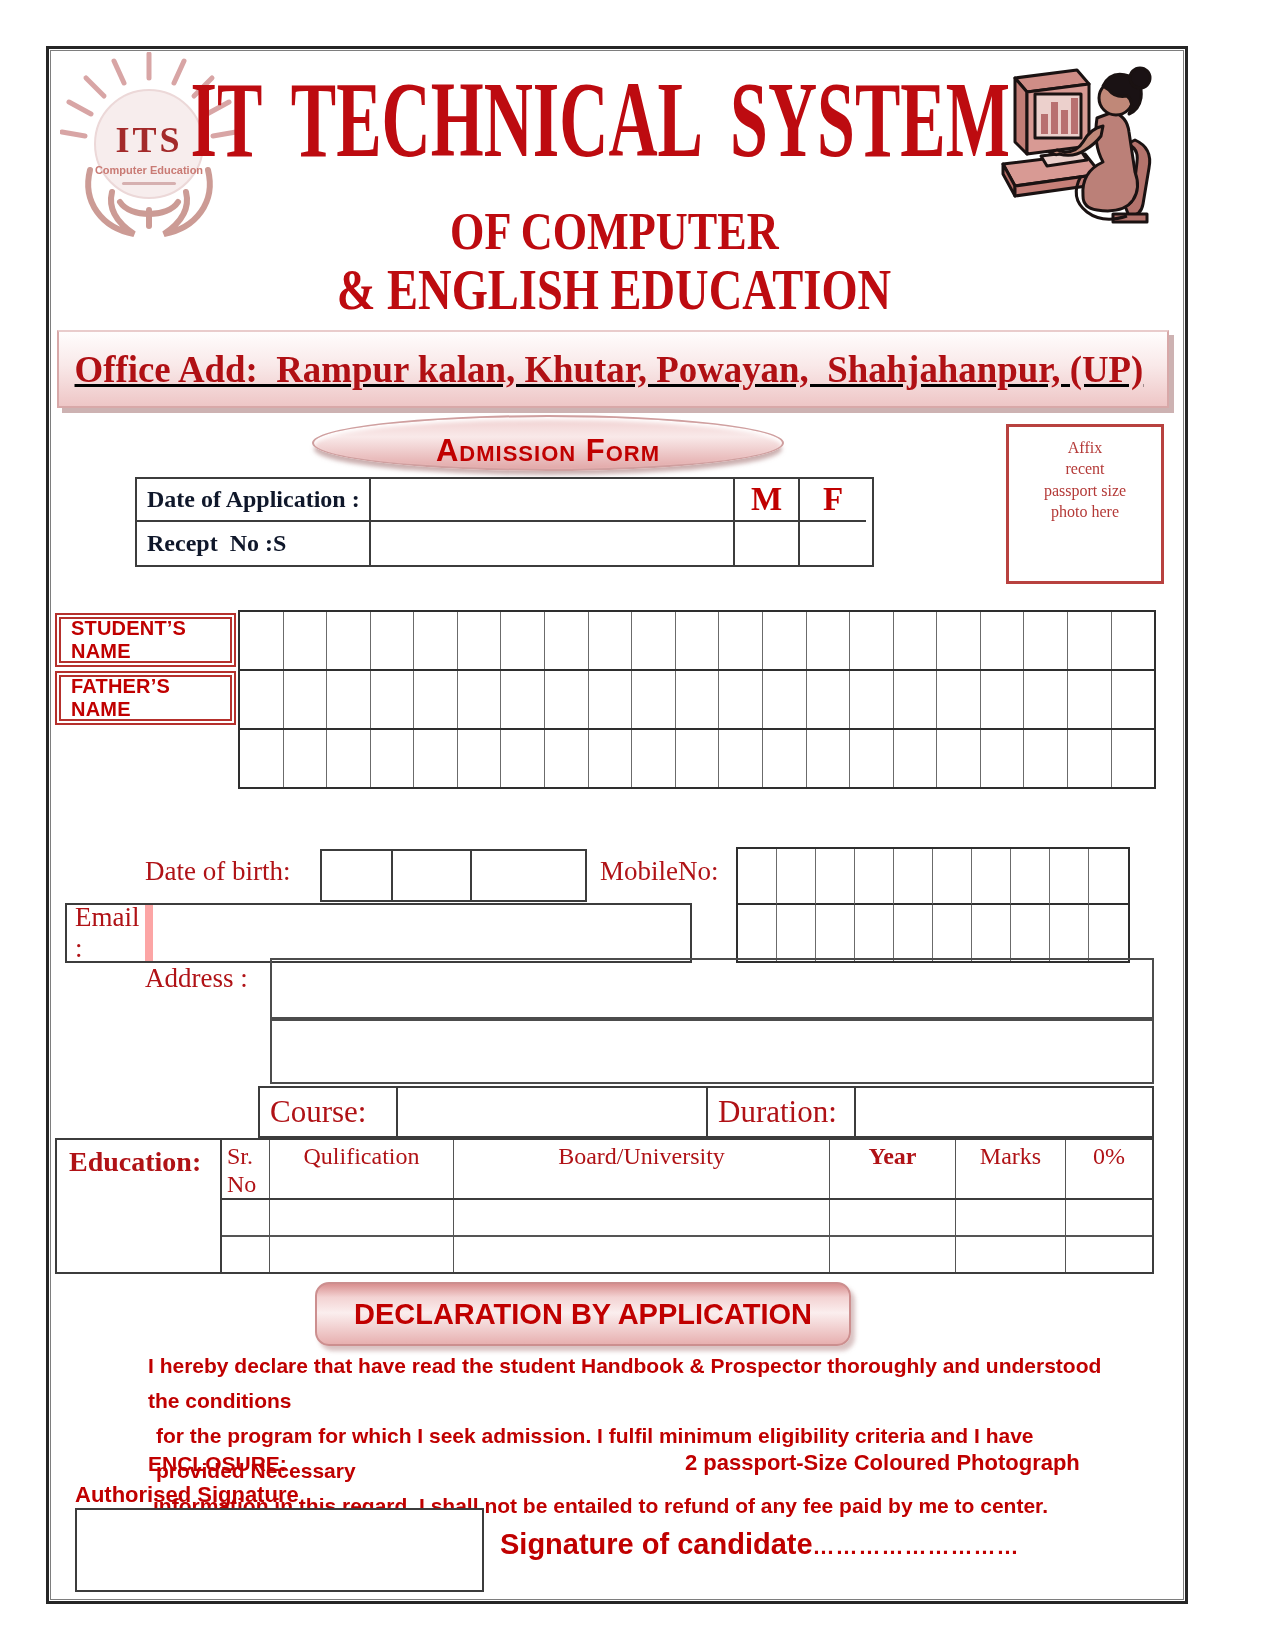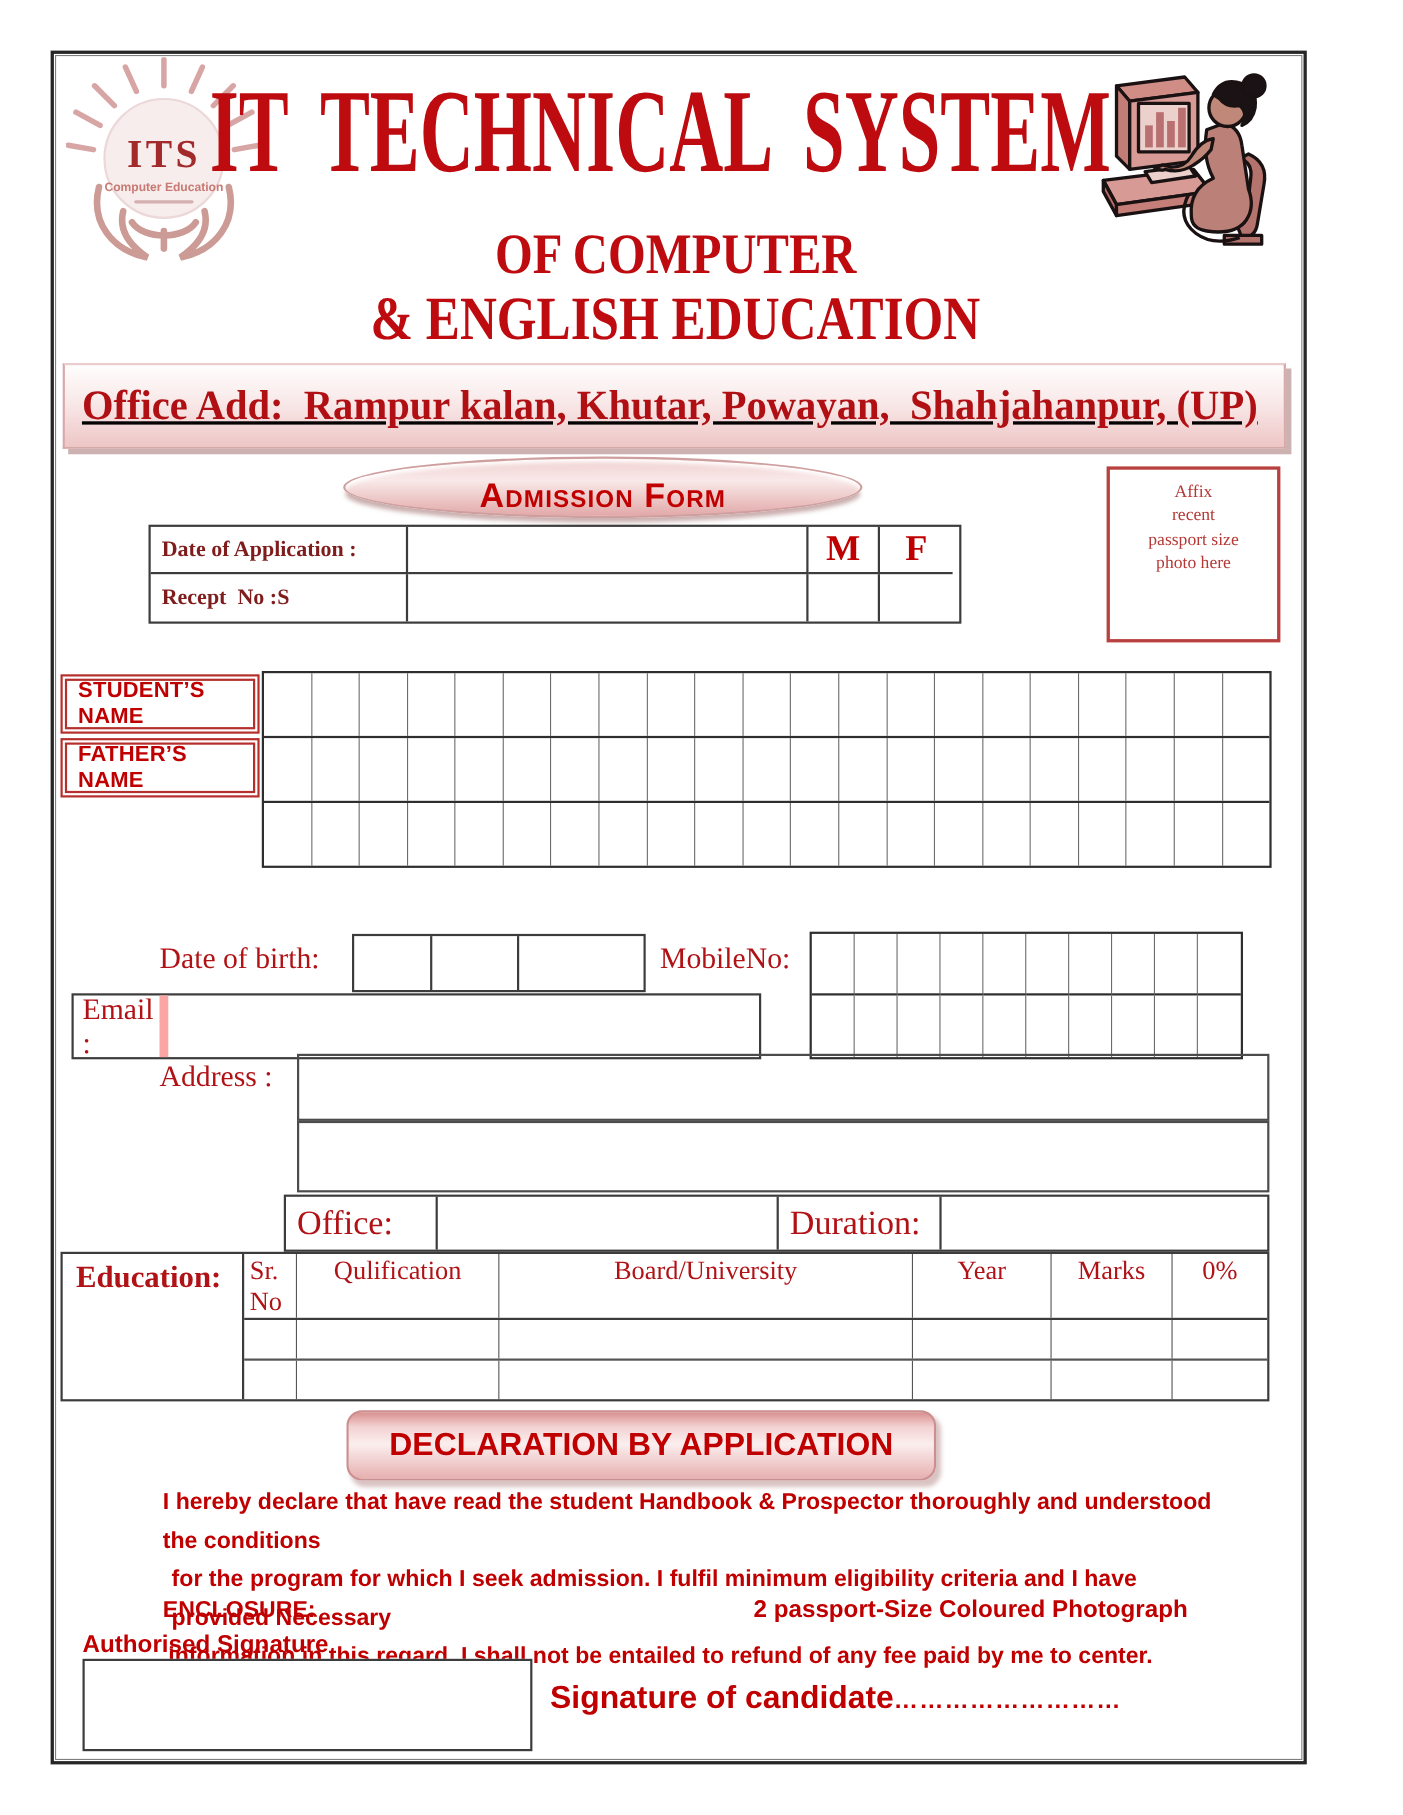--- a/index.html
+++ b/index.html
@@ -36,21 +36,21 @@
   .photo-box{left:1006px;top:424px;width:158px;height:160px;border:3px solid #b8413f;
              text-align:center;padding-top:10px;box-sizing:border-box;}
   .photo-box div{font-family:"Liberation Serif",serif;font-size:16px;color:#b43937;line-height:1.33;}
 
   
   .app-table{left:135px;top:477px;width:735px;height:86px;border:2px solid #3c3c3c;
              display:grid;grid-template-columns:234px 364px 65px 66px;grid-template-rows:1fr 1fr;}
   .app-cell{border-right:2px solid #3c3c3c;border-bottom:2px solid #3c3c3c;display:flex;align-items:center;}
   .app-cell:nth-child(4n){border-right:none;}
   .app-cell:nth-child(n+5){border-bottom:none;}
-  .app-label{font-family:"Liberation Serif",serif;font-weight:bold;font-size:20px;color:#7f1d1d;padding-left:10px;}
+  .app-label{font-family:"Liberation Serif",serif;font-weight:bold;font-size:24px;color:#0f172a;padding-left:10px;}
   .mf{justify-content:center;font-family:"Liberation Serif",serif;font-weight:bold;font-size:33px;color:#c00000;}
 
   
   .name-label{left:55px;width:181px;height:54px;border:6px double #b5302c;box-sizing:border-box;
               display:flex;align-items:center;}
   .name-label span{font-weight:bold;font-size:20px;color:#c00000;padding-left:10px;letter-spacing:.2px;}
   .name-grid{left:238px;top:610px;width:914px;border:2px solid #2e2e2e;}
   .name-row{display:flex;height:57px;border-bottom:2px solid #2e2e2e;}
   .name-row:last-child{border-bottom:none;}
   .ncell{flex:1;border-right:1px solid #6b6b6b;}
@@ -85,21 +85,21 @@
   .edu-label{width:165px;border-right:2px solid #3c3c3c;box-sizing:border-box;padding:6px 0 0 12px;}
   .edu-label span{font-family:"Liberation Serif",serif;font-weight:bold;font-size:28px;color:#b01216;}
   .edu-main{flex:1;display:flex;flex-direction:column;}
   .edu-header{display:flex;height:58px;border-bottom:2px solid #3c3c3c;}
   .edu-header .hcell{font-family:"Liberation Serif",serif;font-size:24px;color:#b01216;
                      display:flex;align-items:flex-start;justify-content:center;padding-top:3px;
                      border-right:1px solid #555;box-sizing:border-box;}
   .edu-row{display:flex;flex:1;border-bottom:2px solid #555;}
   .edu-row:last-child{border-bottom:none;}
   .edu-row .dcell{border-right:1px solid #555;box-sizing:border-box;}
-  .w1{width:48px;} .w2{width:184px;} .w3{width:376px;} .w4{width:126px;} .w5{width:110px;} .w6{flex:1;border-right:none!important;}
+  .w1{width:48px;} .w2{width:184px;} .w3{width:376px;} .w4{width:126px;font-weight:bold;} .w5{width:110px;} .w6{flex:1;border-right:none!important;}
   .srno{justify-content:flex-start!important;padding-left:5px;line-height:1.15;}
 
   
   .decl-banner{left:315px;top:1282px;width:532px;height:60px;border-radius:14px;
                background:linear-gradient(180deg,#d99090 0%,#f3d2d2 22%,#fbeeee 48%,#e7b0b0 100%);
                border:2px solid #cc8f8f;box-shadow:4px 5px 4px rgba(170,120,120,.45);
                display:flex;align-items:center;justify-content:center;}
   .decl-banner span{font-weight:bold;font-size:29px;color:#c00000;}
   .decl-text{left:148px;top:1348px;width:960px;}
   .decl-text div{font-weight:bold;font-size:21px;color:#c00000;line-height:35px;}
@@ -328,21 +328,21 @@
       </div>
     <div class="email-field"></div>
   </div>
 
   <div class="abs rlabel" style="left:145px;top:963px;">Address :</div>
   <div class="abs addr1"></div>
   <div class="abs addr2"></div>
 
   <div class="abs course-bar">
     <div class="clabel cl1">
-        <span>Office:</span>
+        <span>Course:</span>
       </div>
     <div class="cf1"></div>
     <div class="clabel cl2">
         <span>Duration:</span>
       </div>
     <div class="cf2"></div>
   </div>
 
   <div class="abs edu-table">
     <div class="edu-label"><span>Education:</span></div>

